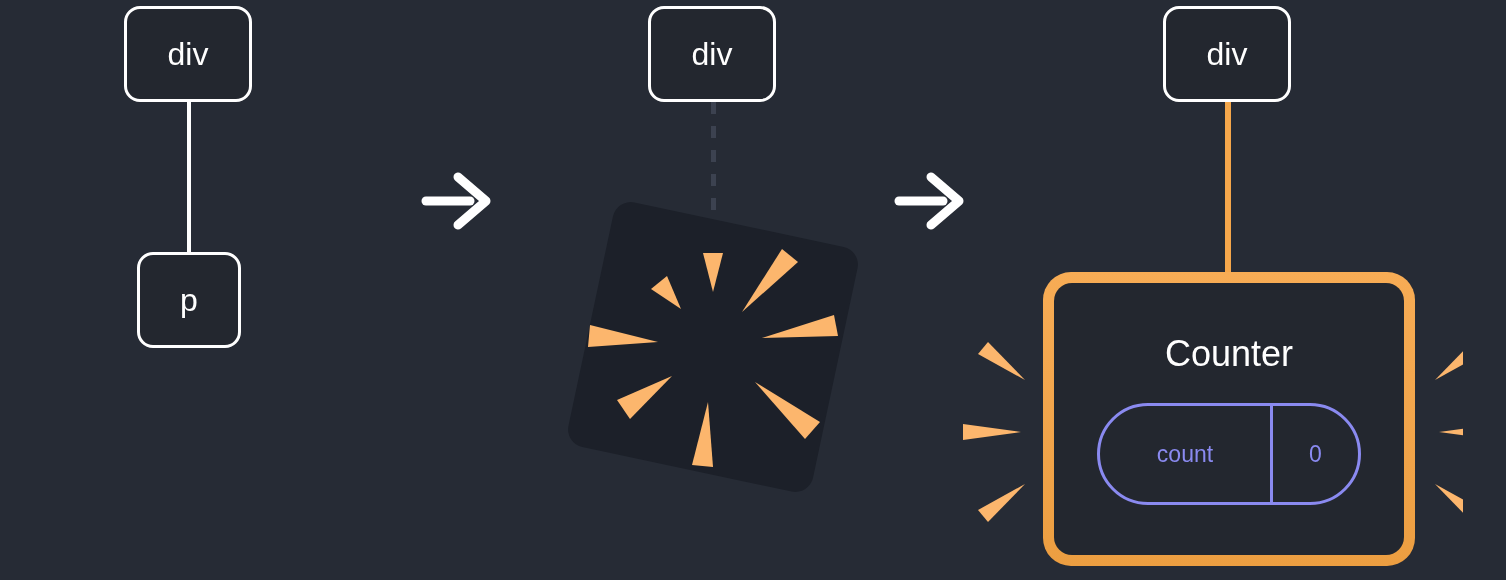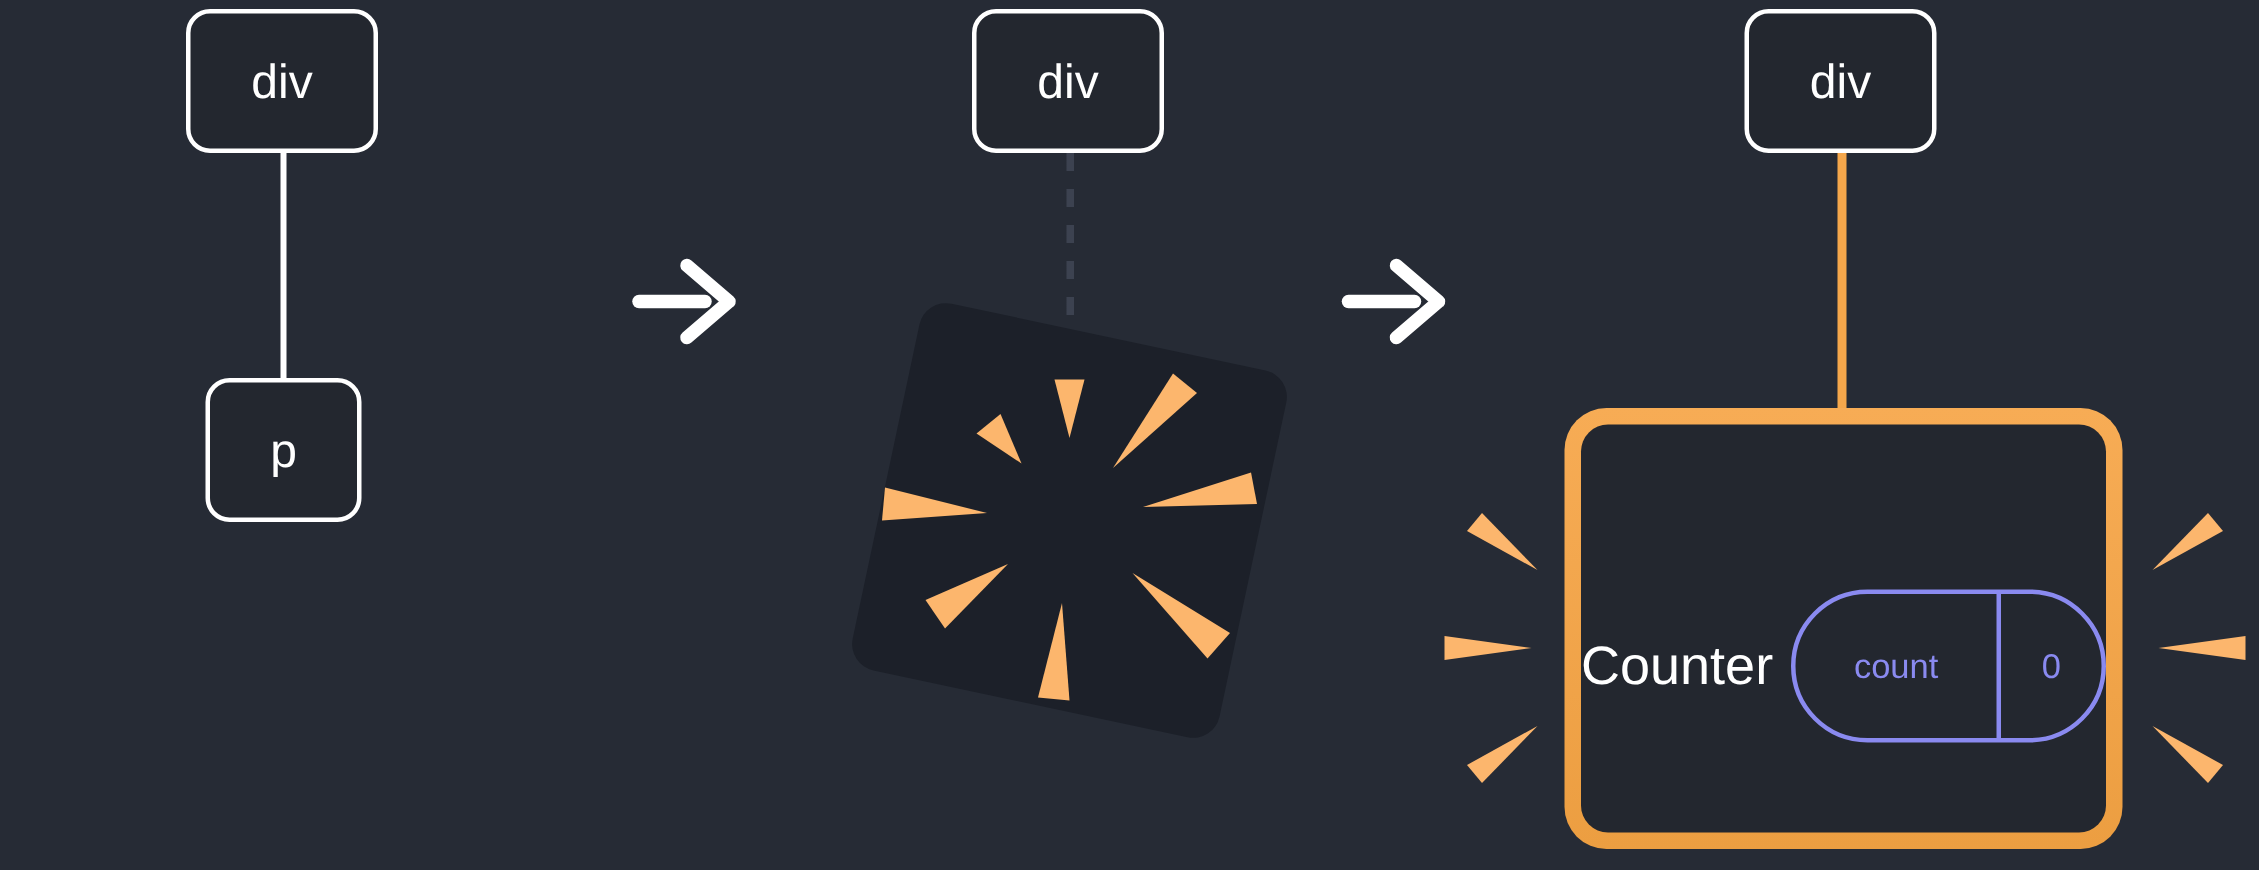--- a/index.html
+++ b/index.html
@@ -14,21 +14,20 @@
     --lavender:#8A8AF0;
     --dash:#3C4250;
   }
   html,body{margin:0;padding:0;background:var(--bg);}
   .canvas{
     position:relative;
     width:1463px;height:580px;
     background:var(--bg);
     overflow:hidden;
     font-family:"Liberation Sans", sans-serif;
-    padding-left:40px;
   }
   .node-box{
     position:absolute;
     background:var(--box-fill);
     border:3px solid var(--white);
     border-radius:16px;
     display:flex;align-items:center;justify-content:center;
     color:var(--white);
     font-size:32px;font-weight:500;
     box-sizing:border-box;
@@ -61,22 +60,22 @@
     position:absolute;
     left:1043px;top:272px;width:372px;height:294px;
     background:linear-gradient(180deg, var(--orange-light), var(--orange-deep));
     border-radius:28px;
     box-sizing:border-box;
   }
   .counter-inner{
     position:absolute;inset:11px;
     background:var(--box-fill);
     border-radius:18px;
-    display:flex;flex-direction:row;align-items:center;
-    padding-top:50px;gap:12px;
+    display:flex;flex-direction:column;align-items:center;
+    padding-top:50px;gap:28px;
     box-sizing:border-box;
   }
   .counter-title{
     color:var(--white);
     font-size:36px;font-weight:500;
     line-height:42px;
   }
   .state-pill{
     width:264px;height:102px;
     border:3px solid var(--lavender);

